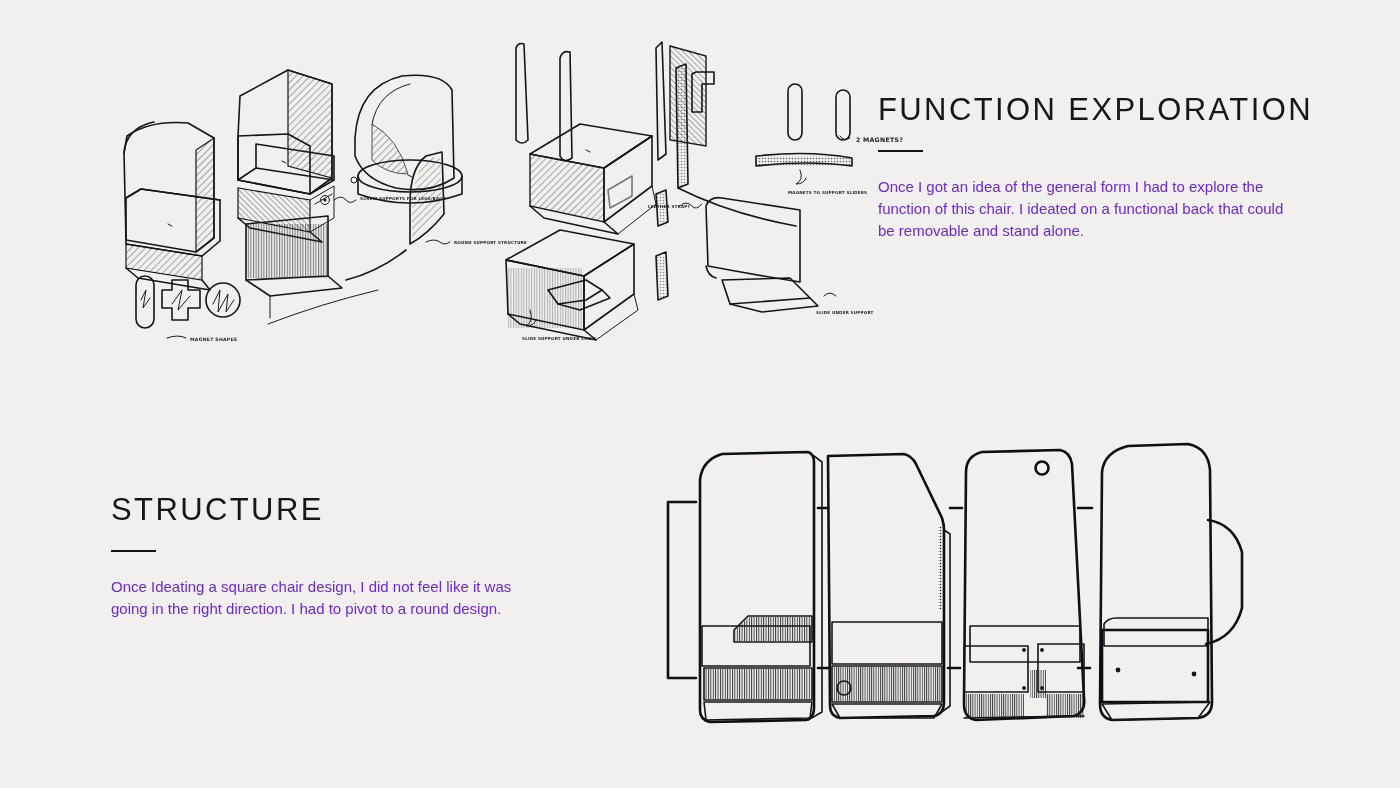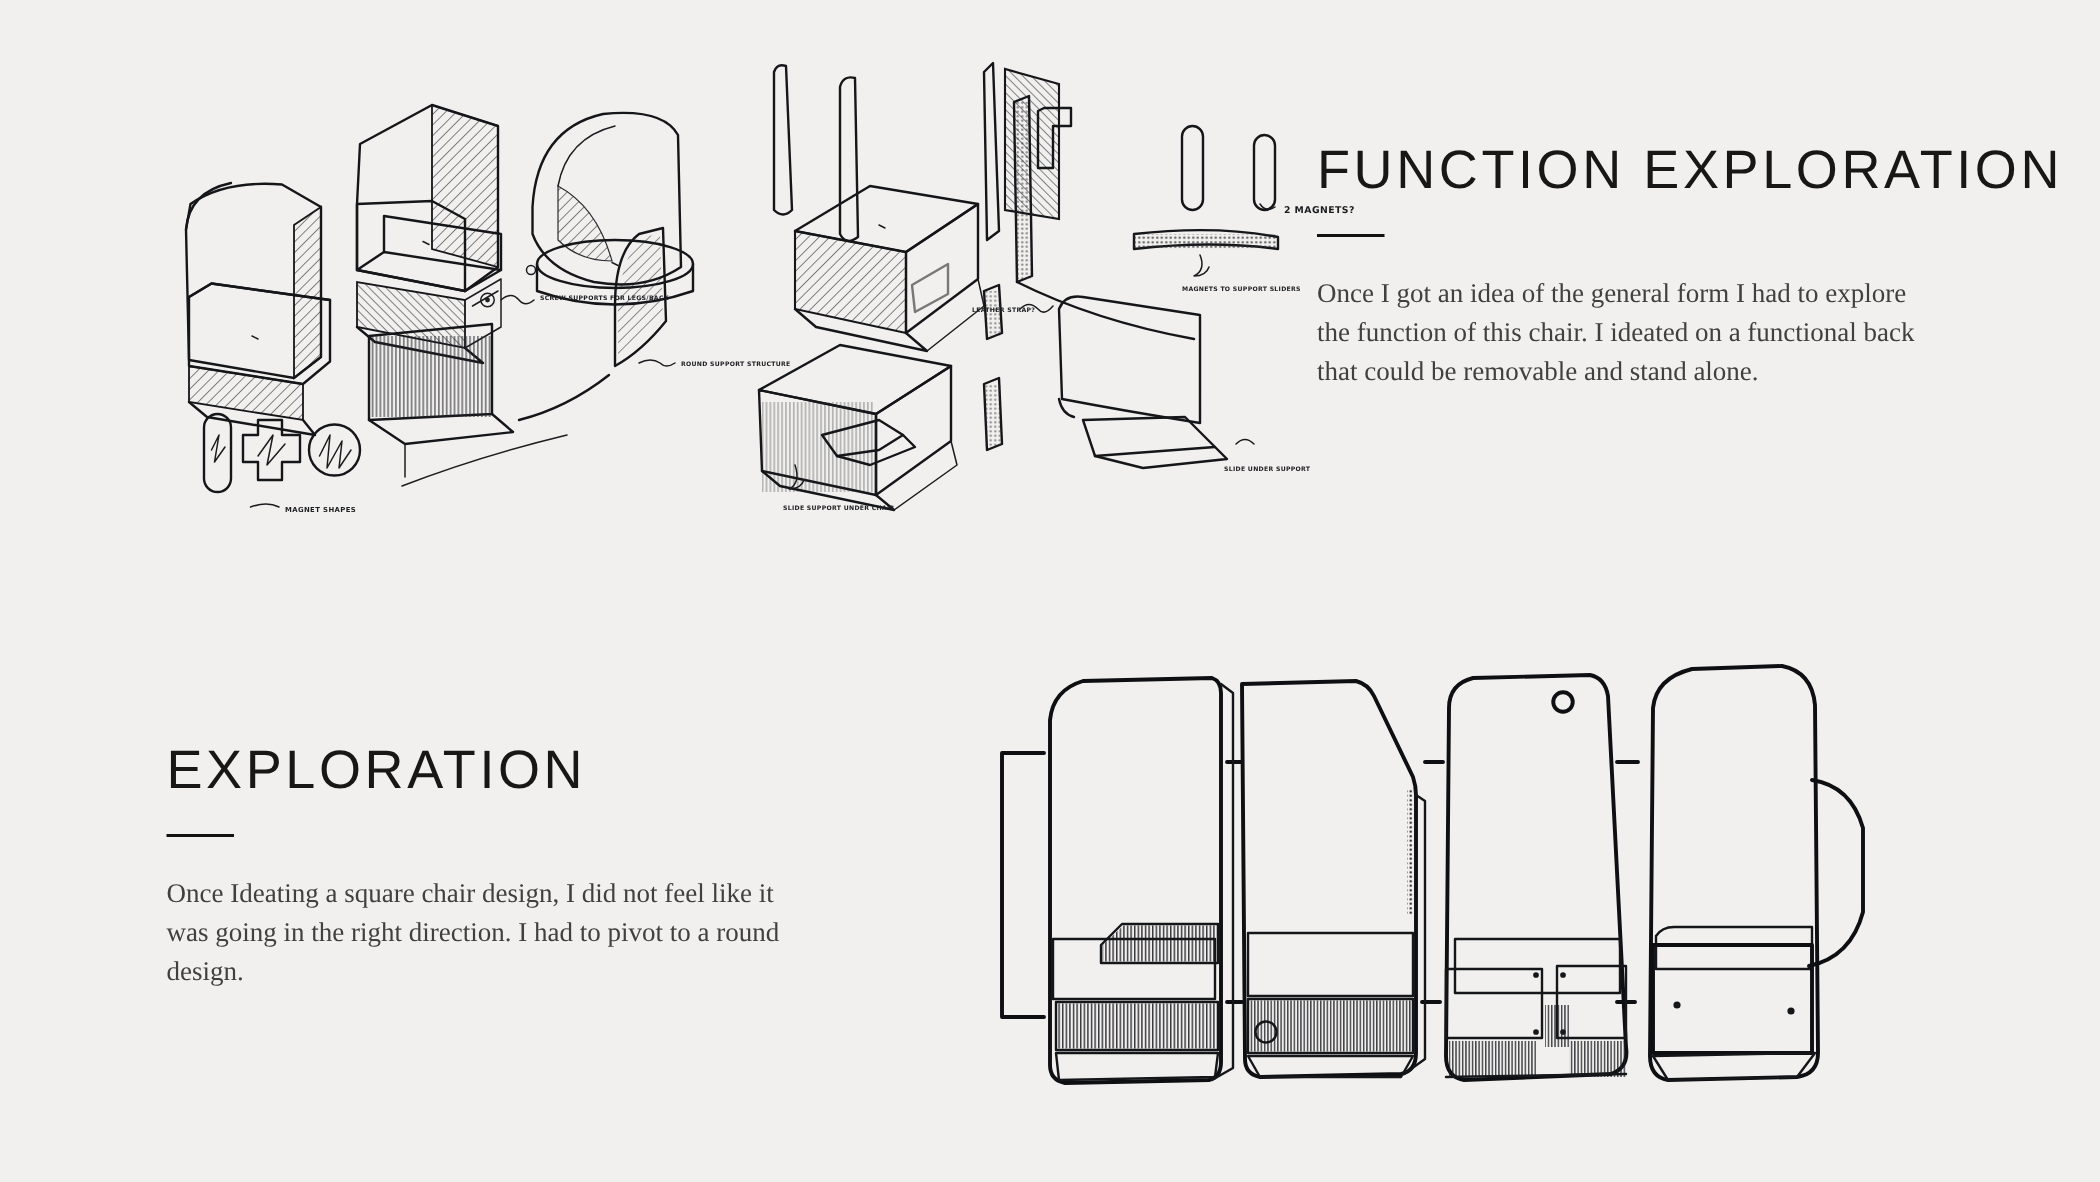--- a/index.html
+++ b/index.html
@@ -9,38 +9,37 @@
     font-family:"Liberation Sans", sans-serif;
     color:#1a1a1a;
     overflow:hidden;
     position:relative;
   }
   .page{position:relative;width:1400px;height:788px;}
 
   
   .text-block{position:absolute;}
   .sec-title{
-    font-size:36px;
+    font-size:31px;
     font-weight:400;
     letter-spacing:2.4px;
     color:#171717;
     margin:0;
     white-space:nowrap;
   }
   .rule{
     width:45px;height:2px;background:#121212;
     margin:22px 0 24px 0;
   }
   .body-copy{
-    font-size:18px;
+    font-size:15px;
     line-height:1.45;
-    color:#404040;
+    color:#6d28d9;
     margin:0;
     font-weight:400;
-    font-family:Liberation Serif, serif;
   }
 
   #fn-block{left:878px;top:92px;width:410px;}
   #ref-block{left:111px;top:492px;width:420px;}
 
   
   .sketch{position:absolute;}
   #sketch-top{left:110px;top:28px;width:760px;height:340px;}
   #sketch-bottom{left:660px;top:430px;width:640px;height:330px;}
   svg{display:block;overflow:visible;}
@@ -236,21 +235,21 @@
     </svg>
   </div>
 
   <div class="text-block" id="fn-block">
     <h2 class="sec-title">FUNCTION EXPLORATION</h2>
     <div class="rule"></div>
     <p class="body-copy">Once I got an idea of the general form I had to explore the function of this chair. I ideated on a functional back that could be removable and stand alone.</p>
   </div>
 
   <div class="text-block" id="ref-block">
-    <h2 class="sec-title">EXPLORATION</h2>
+    <h2 class="sec-title">STRUCTURE</h2>
     <div class="rule"></div>
     <p class="body-copy">Once Ideating a square chair design, I did not feel like it was going in the right direction. I had to pivot to a round design.</p>
   </div>
 
   <div class="sketch" id="sketch-bottom">
     <svg width="640" height="330" viewBox="0 0 640 330">
       <defs>
         <pattern id="fineRib" width="2.4" height="6" patternUnits="userSpaceOnUse">
           <line x1="0.5" y1="0" x2="0.5" y2="6" stroke="#1c1d22" stroke-width="0.85"></line>
         </pattern>

